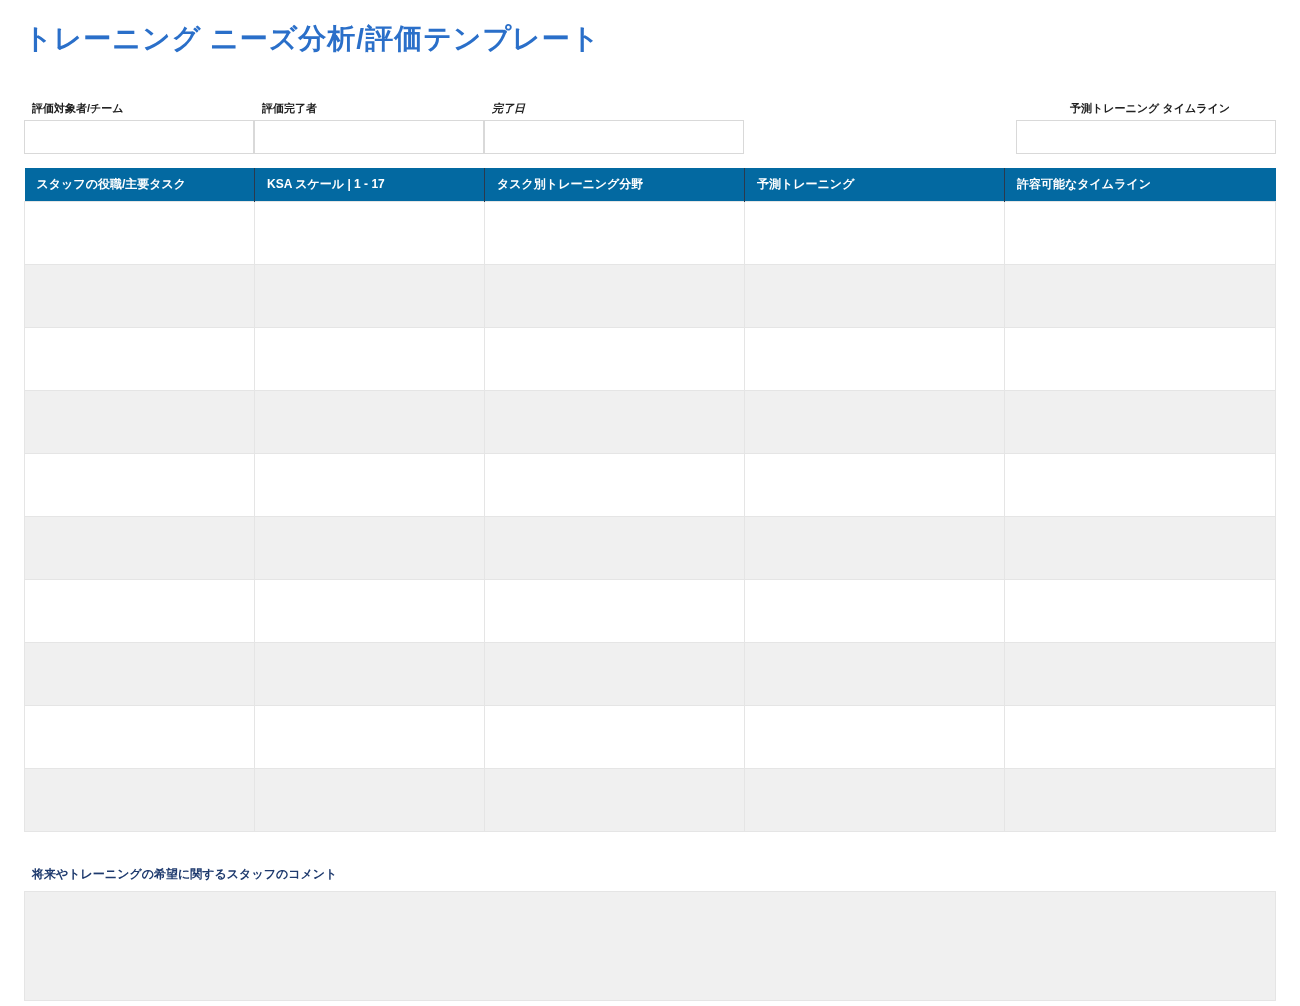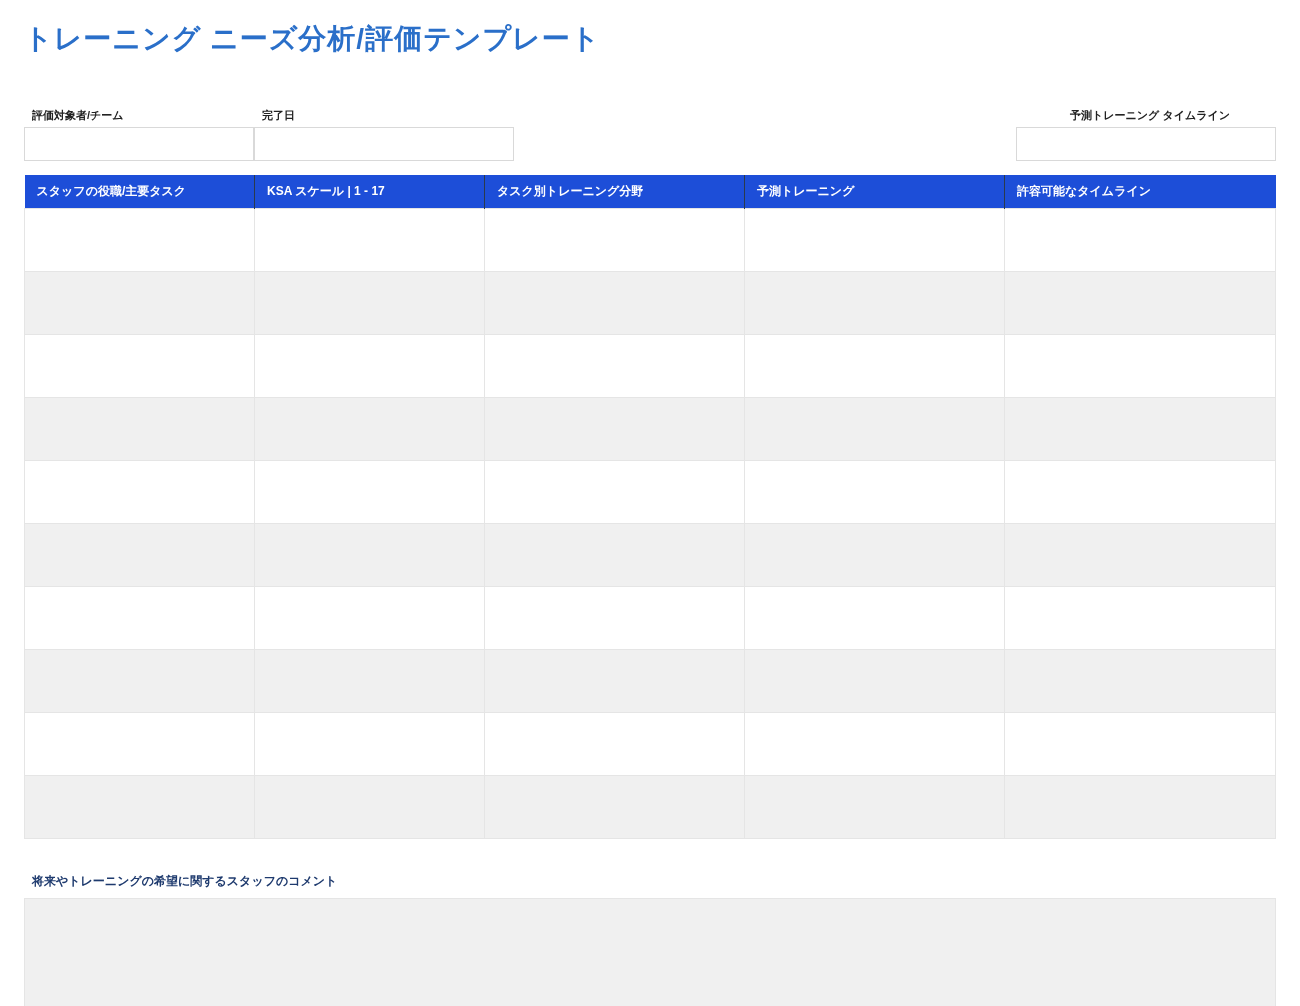--- a/index.html
+++ b/index.html
@@ -6,21 +6,21 @@
   body {
     font-family: "Meiryo", "Yu Gothic", "Hiragino Sans", sans-serif;
     background: #ffffff;
     padding: 20px 24px;
     width: 1300px;
   }
   .title {
     color: #2a6fc9;
     font-size: 28px;
     font-weight: 600;
-    margin-bottom: 27px;
+    margin-bottom: 20px;
     letter-spacing: 1px;
   }
   .meta-row {
     display: flex;
     gap: 0;
     margin-bottom: 14px;
   }
   .meta-field {
     display: flex;
     flex-direction: column;
@@ -35,30 +35,30 @@
   .meta-input {
     border: 1px solid #d9d9d9;
     border-top: 1px solid #d9d9d9;
     height: 34px;
     background: #fff;
   }
   .spacer { flex: 1; }
 
   .meta-field.f1 { width: 230px; }
   .meta-field.f2 { width: 230px; }
-  .meta-field.f3 { width: 260px; }
+  .meta-field.f3 { width: 260px; font-style: italic; }
   .meta-field.f4 { width: 260px; text-align: center; }
 
   table.main {
     width: 100%;
     border-collapse: collapse;
     table-layout: fixed;
   }
   table.main th {
-    background: #1d4ed8;
+    background: #0369a1;
     color: #ffffff;
     font-size: 12px;
     font-weight: 600;
     text-align: left;
     padding: 8px 12px;
     border-right: 1px solid #2a3a4d;
   }
   table.main th:last-child { border-right: none; }
   table.main td {
     height: 63px;
@@ -95,20 +95,24 @@
   }
 </style>
 </head>
 <body>
 
 <h1 class="title">トレーニング ニーズ分析/評価テンプレート</h1>
 
 <div class="meta-row">
   <div class="meta-field f1">
     <div class="meta-label">評価対象者/チーム</div>
+    <div class="meta-input"></div>
+  </div>
+  <div class="meta-field f2">
+    <div class="meta-label">評価完了者</div>
     <div class="meta-input"></div>
   </div>
   <div class="meta-field f3">
     <div class="meta-label">完了日</div>
     <div class="meta-input"></div>
   </div>
   <div class="spacer"></div>
   <div class="meta-field f4">
     <div class="meta-label">予測トレーニング タイムライン</div>
     <div class="meta-input"></div>

